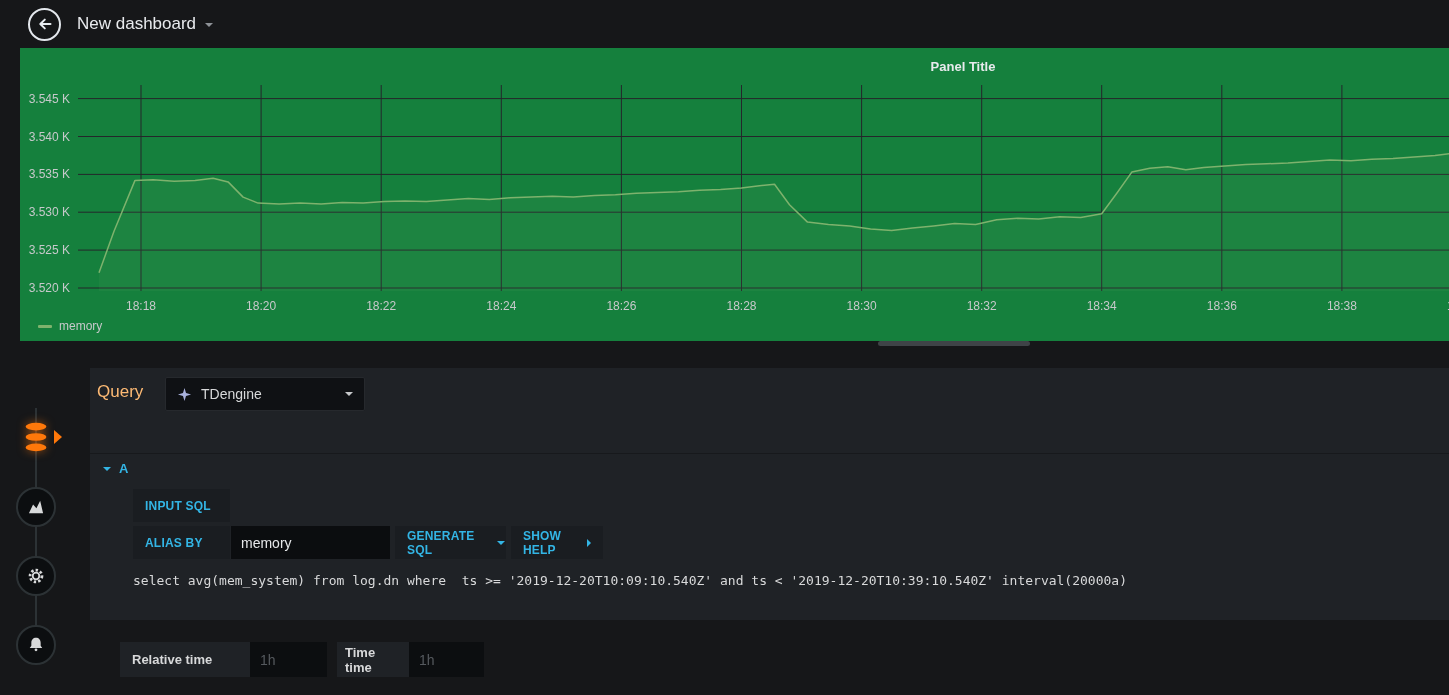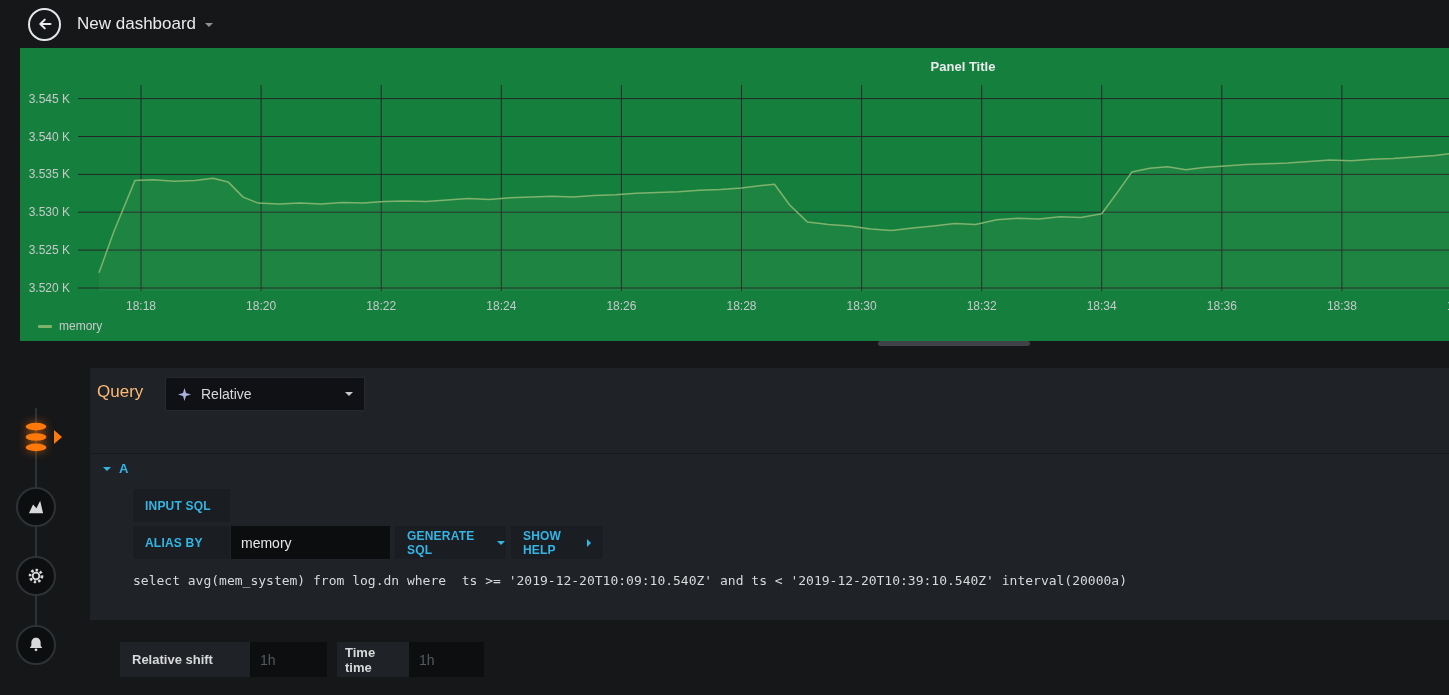--- a/index.html
+++ b/index.html
@@ -155,21 +155,21 @@
   </svg>
 </div>
 
 <div class="query-section">
   <div class="query-header">Query</div>
 
   <div class="ds-picker">
     <svg width="15" height="15" viewBox="0 0 16 16">
       <path d="M8 1 L9.6 6.4 L15 8 L9.6 9.6 L8 15 L6.4 9.6 L1 8 L6.4 6.4 Z" fill="#aab2de"></path>
     </svg>
-    <span class="ds-label">Relative</span>
+    <span class="ds-label">TDengine</span>
     <span class="c-down"></span>
   </div>
 
   <div class="row-a-header">
     <span class="c-down blue"></span>
     <span class="ref-id">A</span>
   </div>
 
   <div class="form-row" style="top:121px;">
     <span class="chip" style="left:43px; width:97px;">INPUT SQL</span>
@@ -185,18 +185,18 @@
     <span class="chip btn" style="left:421px; width:92px;">
       <span>SHOW HELP</span>
       <span class="c-right"></span>
     </span>
   </div>
 
   <div class="generated-sql">select avg(mem_system) from log.dn where  ts &gt;= '2019-12-20T10:09:10.540Z' and ts &lt; '2019-12-20T10:39:10.540Z' interval(20000a)</div>
 </div>
 
 <div class="time-row">
-  <span class="time-chip" style="width:130px;">Relative shift</span>
+  <span class="time-chip" style="width:130px;">Relative time</span>
   <input class="time-input" style="width: 77px;" type="text" placeholder="1h">
   <span class="time-gap"></span>
   <span class="time-chip" style="width:72px; padding:0 8px;">Time time</span>
   <input class="time-input" style="width: 75px;" type="text" placeholder="1h">
 </div>
 
 </body></html>

